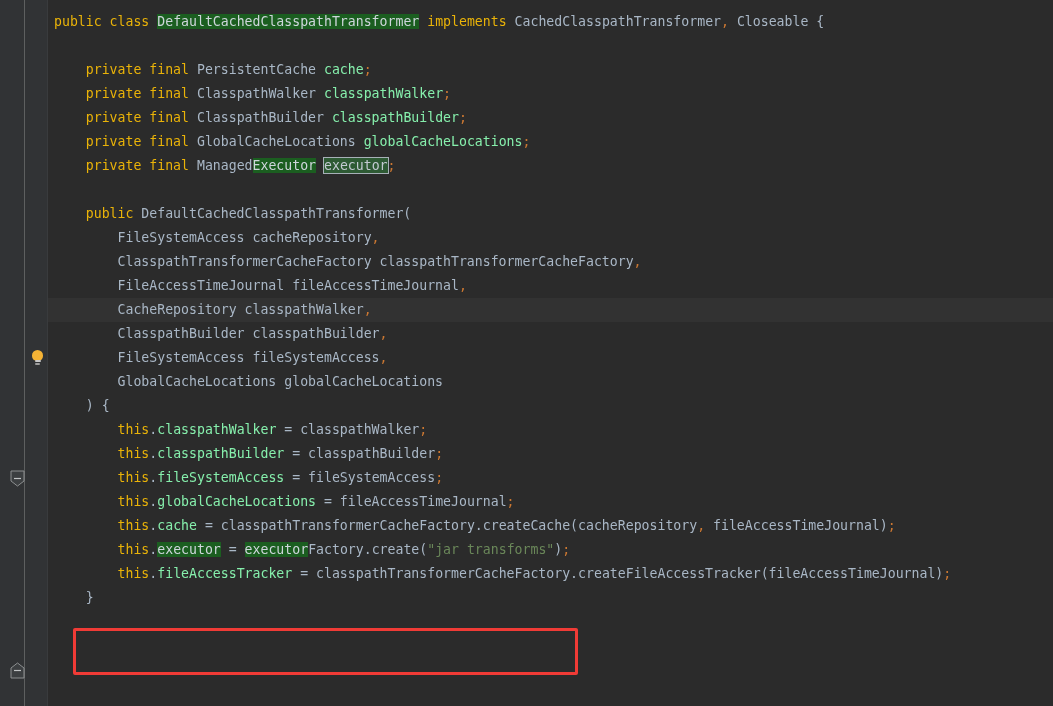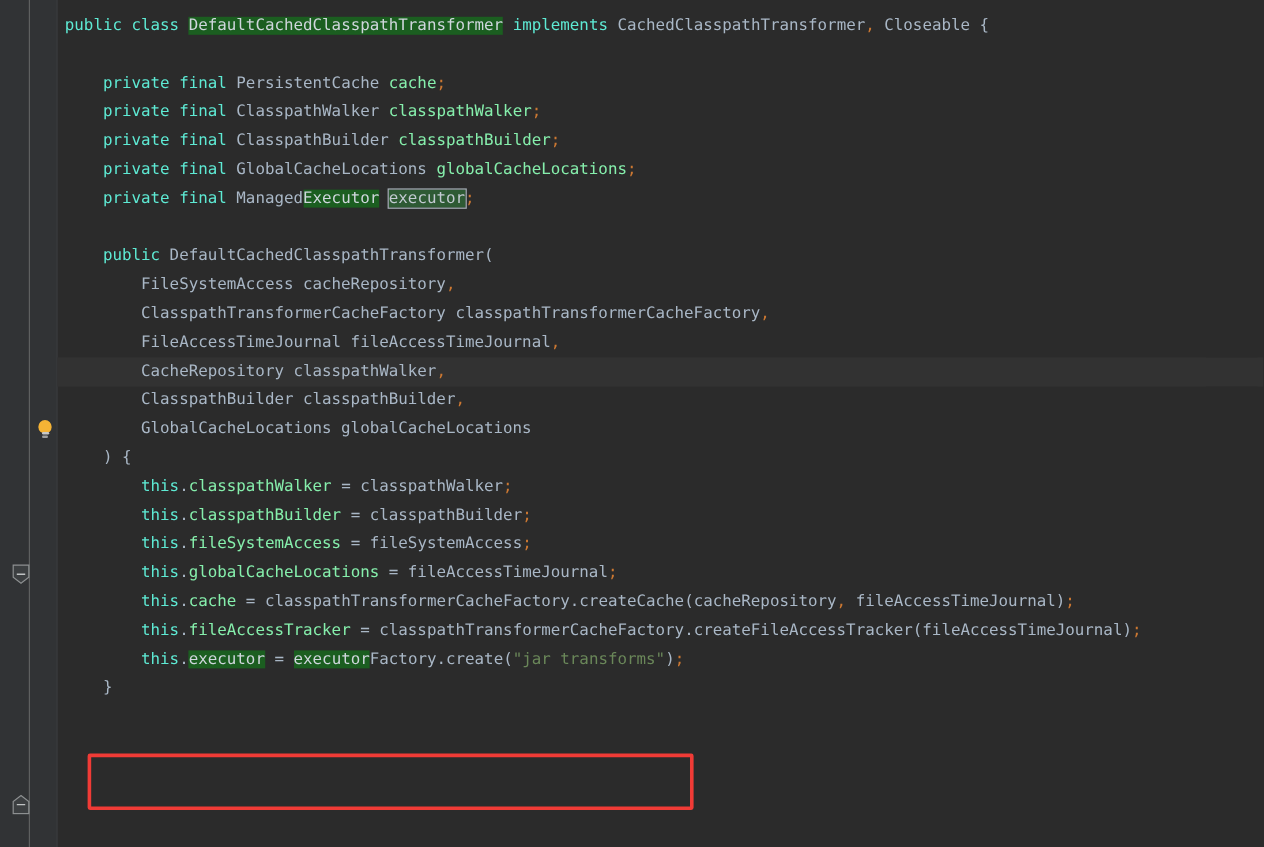--- a/index.html
+++ b/index.html
@@ -70,21 +70,21 @@
     line-height: 24px;
     white-space: pre;
     padding-left: 6px;
   }
   .line.current {
     background: #323232;
     box-shadow: -48px 0 0 #323232, 1000px 0 0 #323232;
   }
 
   
-  .kw      { color: #5eead4; }
+  .kw      { color: #eab308; }
   .field   { color: #86efac; }
   .str     { color: #6A8759; }
   .punct   { color: #CC7832; }
   .plain   { color: #A9B7C6; }
   .brace   { color: #A9B7C6; }
 
   
   .hl {
     background: #1B5E20;
     color: #CFD6DC;
@@ -165,29 +165,30 @@
       <div class="line"><span class="plain">    </span><span class="kw">private</span><span class="plain"> </span><span class="kw">final</span><span class="plain"> ClasspathBuilder </span><span class="field">classpathBuilder</span><span class="punct">;</span></div>
       <div class="line"><span class="plain">    </span><span class="kw">private</span><span class="plain"> </span><span class="kw">final</span><span class="plain"> GlobalCacheLocations </span><span class="field">globalCacheLocations</span><span class="punct">;</span></div>
       <div class="line"><span class="plain">    </span><span class="kw">private</span><span class="plain"> </span><span class="kw">final</span><span class="plain"> Managed</span><span class="hl">Executor</span><span class="plain"> </span><span class="hl-cur">executor</span><span class="punct">;</span></div>
       <div class="line"> </div>
       <div class="line"><span class="plain">    </span><span class="kw">public</span><span class="plain"> DefaultCachedClasspathTransformer</span><span class="plain">(</span></div>
       <div class="line"><span class="plain">        FileSystemAccess cacheRepository</span><span class="punct">,</span></div>
       <div class="line"><span class="plain">        ClasspathTransformerCacheFactory classpathTransformerCacheFactory</span><span class="punct">,</span></div>
       <div class="line"><span class="plain">        FileAccessTimeJournal fileAccessTimeJournal</span><span class="punct">,</span></div>
       <div class="line current"><span class="plain">        CacheRepository classpathWalker</span><span class="punct">,</span></div>
       <div class="line"><span class="plain">        ClasspathBuilder classpathBuilder</span><span class="punct">,</span></div>
+      <div class="line"><span class="plain">        FileSystemAccess fileSystemAccess</span><span class="punct">,</span></div>
       <div class="line"><span class="plain">        GlobalCacheLocations globalCacheLocations</span></div>
       <div class="line"><span class="plain">    </span><span class="plain">)</span><span class="plain"> </span><span class="brace">{</span></div>
       <div class="line"><span class="plain">        </span><span class="kw">this</span><span class="plain">.</span><span class="field">classpathWalker</span><span class="plain"> = classpathWalker</span><span class="punct">;</span></div>
       <div class="line"><span class="plain">        </span><span class="kw">this</span><span class="plain">.</span><span class="field">classpathBuilder</span><span class="plain"> = classpathBuilder</span><span class="punct">;</span></div>
       <div class="line"><span class="plain">        </span><span class="kw">this</span><span class="plain">.</span><span class="field">fileSystemAccess</span><span class="plain"> = fileSystemAccess</span><span class="punct">;</span></div>
       <div class="line"><span class="plain">        </span><span class="kw">this</span><span class="plain">.</span><span class="field">globalCacheLocations</span><span class="plain"> = fileAccessTimeJournal</span><span class="punct">;</span></div>
       <div class="line"><span class="plain">        </span><span class="kw">this</span><span class="plain">.</span><span class="field">cache</span><span class="plain"> = classpathTransformerCacheFactory.createCache(cacheRepository</span><span class="punct">,</span><span class="plain"> fileAccessTimeJournal)</span><span class="punct">;</span></div>
+      <div class="line"><span class="plain">        </span><span class="kw">this</span><span class="plain">.</span><span class="hl">executor</span><span class="plain"> = </span><span class="hl">executor</span><span class="plain">Factory.create(</span><span class="str">"jar transforms"</span><span class="plain">)</span><span class="punct">;</span></div>
       <div class="line"><span class="plain">        </span><span class="kw">this</span><span class="plain">.</span><span class="field">fileAccessTracker</span><span class="plain"> = classpathTransformerCacheFactory.createFileAccessTracker(fileAccessTimeJournal)</span><span class="punct">;</span></div>
-      <div class="line"><span class="plain">        </span><span class="kw">this</span><span class="plain">.</span><span class="hl">executor</span><span class="plain"> = </span><span class="hl">executor</span><span class="plain">Factory.create(</span><span class="str">"jar transforms"</span><span class="plain">)</span><span class="punct">;</span></div>
       <div class="line"><span class="plain">    </span><span class="brace">}</span></div>
     </div>
 
   <div id="gutter-glyphs">
       <div class="bulb" style="top: 346px;">
         <div class="glass"></div>
         <div class="base"></div>
         <div class="base2"></div>
       </div>
       <div class="fold" style="top: 466px;">

